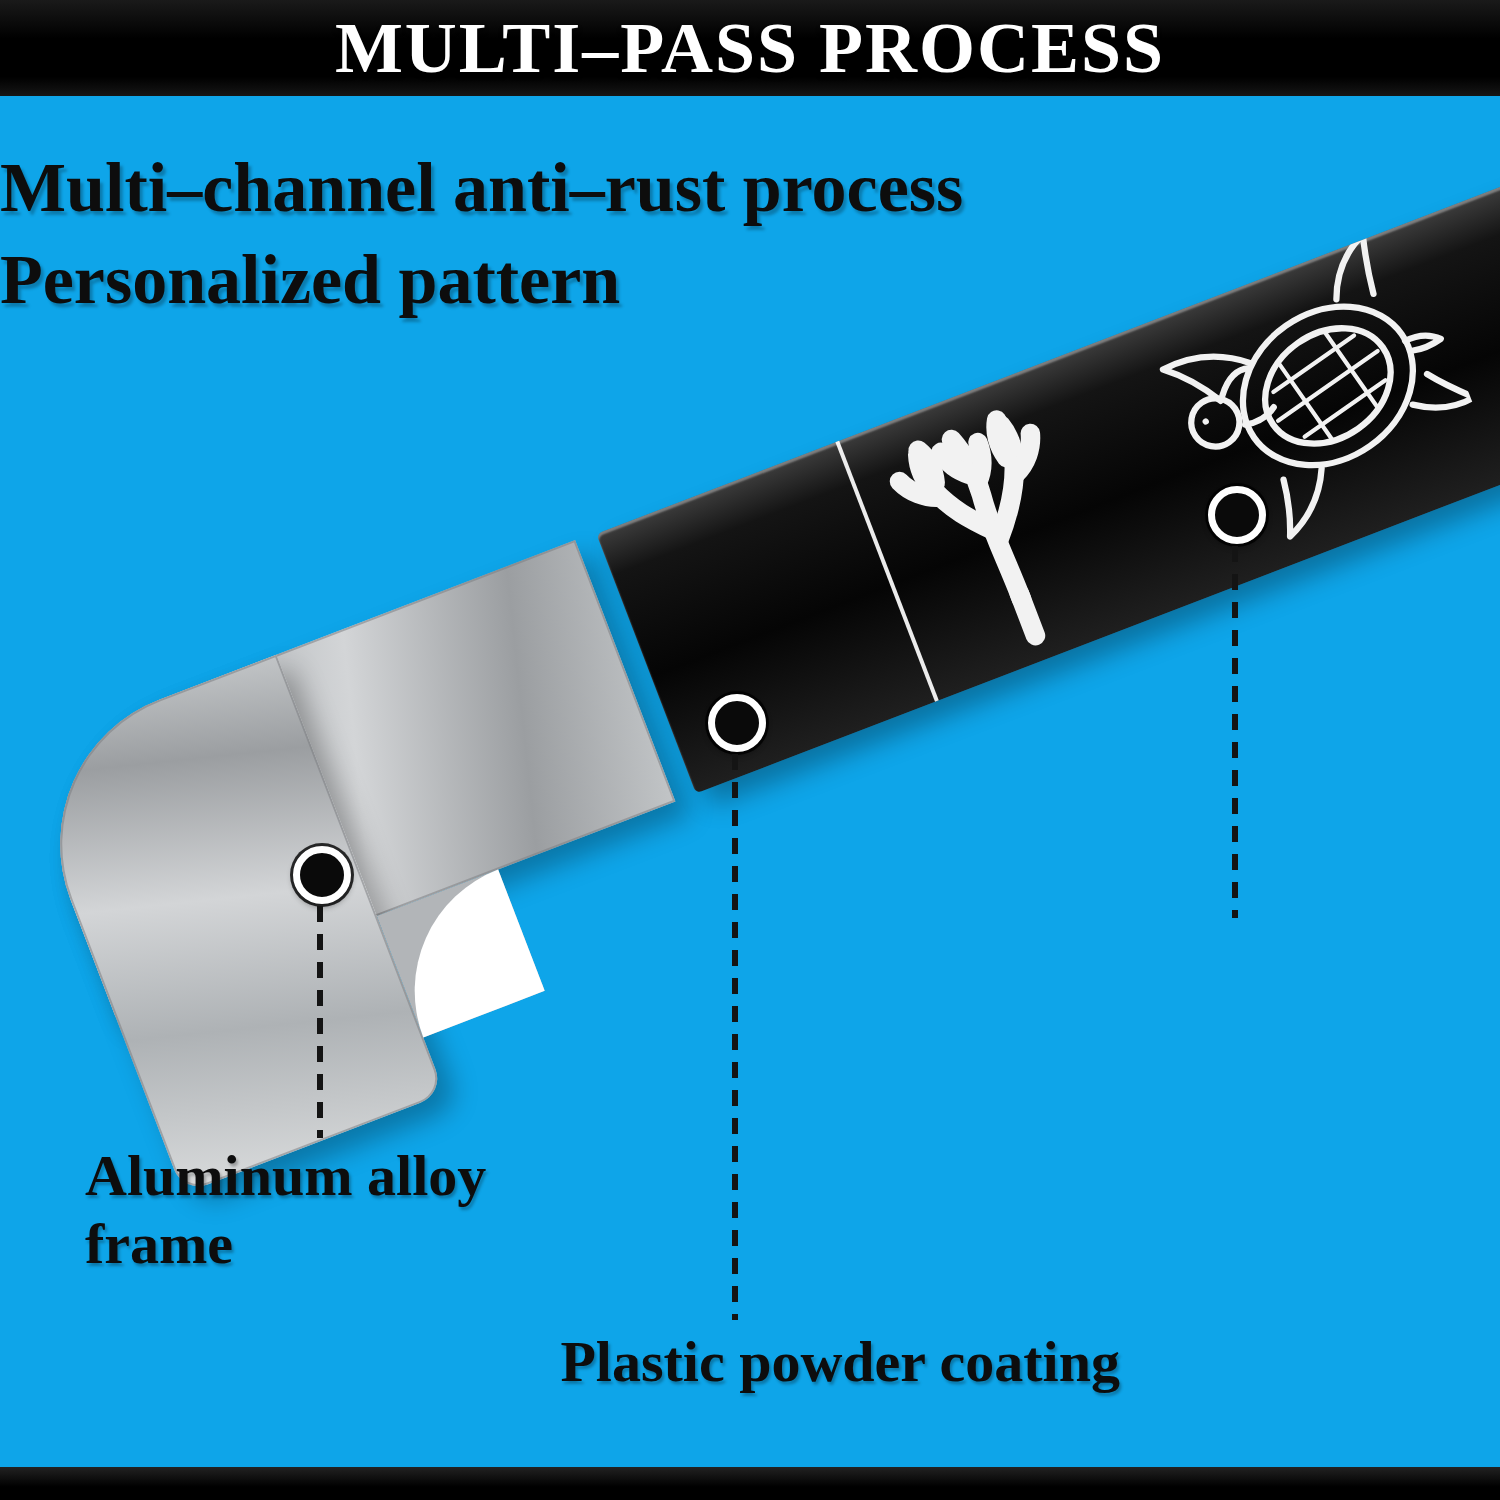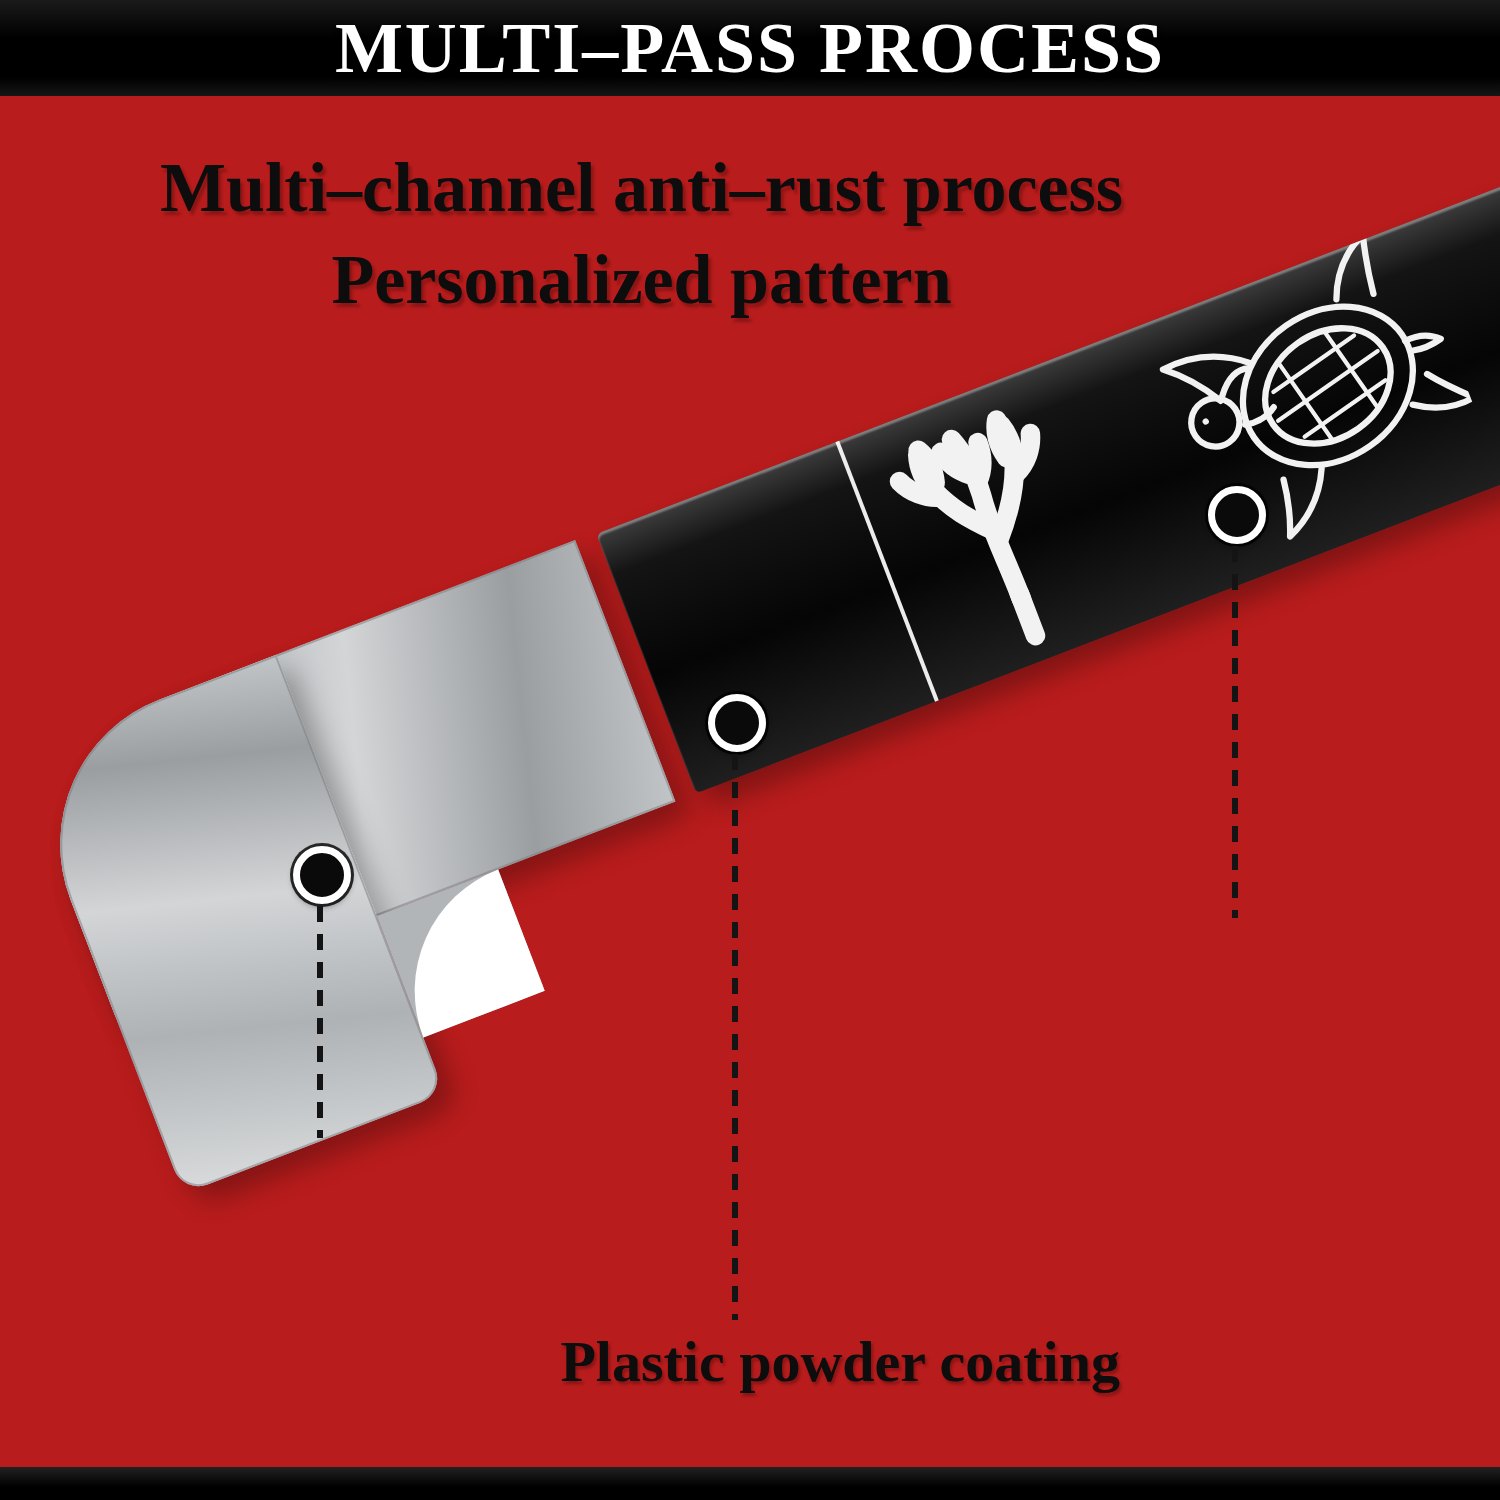--- a/index.html
+++ b/index.html
@@ -1,42 +1,41 @@
 <!DOCTYPE html>
 <html><head>
 <meta charset="utf-8">
 <style>
   html,body { margin:0; padding:0; background:#e8e8e8; }
   .canvas {
     position:relative;
     width:1500px; height:1500px;
-    background:#b91c1c;
+    background:#0ea5e9;
     overflow:hidden;
     font-family:"Liberation Serif","DejaVu Serif",serif;
   }
 
   
   .banner {
     position:absolute; left:0; top:0; width:1500px; height:96px;
     background:linear-gradient(180deg,#1a1a1a 0%,#000 40%,#000 80%,#161616 100%);
     display:flex; align-items:center; justify-content:center;
   }
   .banner-title {
     color:#fff; font-size:72px; font-weight:700; letter-spacing:2px;
     text-shadow:0 4px 4px rgba(0,0,0,.6);
     white-space:nowrap;
   }
 
   
   .headline {
     position:absolute; left:0; top:142px; width:1267px;
-    text-align:center; color:#0d0d0d;
+    color:#0d0d0d;
     font-size:70px; font-weight:700; line-height:1.32;
     text-shadow:3px 4px 3px rgba(0,0,0,.25);
-    margin-left:8px;
   }
 
   
   .scene {
     position:absolute; left:15px; top:755px;
     width:0; height:0;
     transform:rotate(-21deg); transform-origin:0 0;
   }
   .scene > * { position:absolute; }
 
@@ -187,17 +186,18 @@
   </div>
 
   <div class="dot dot-aluminum"></div>
   <div class="dot dot-coating"></div>
   <div class="dot dot-pattern"></div>
 
   <div class="leader leader-aluminum"></div>
   <div class="leader leader-coating"></div>
   <div class="leader leader-pattern"></div>
 
+  <div class="callout-label label-aluminum">Aluminum alloy frame</div>
   <div class="callout-label label-coating">Plastic powder coating</div>
 
   <div class="bottom-bar"></div>
 
 </div>
 
 </body></html>

